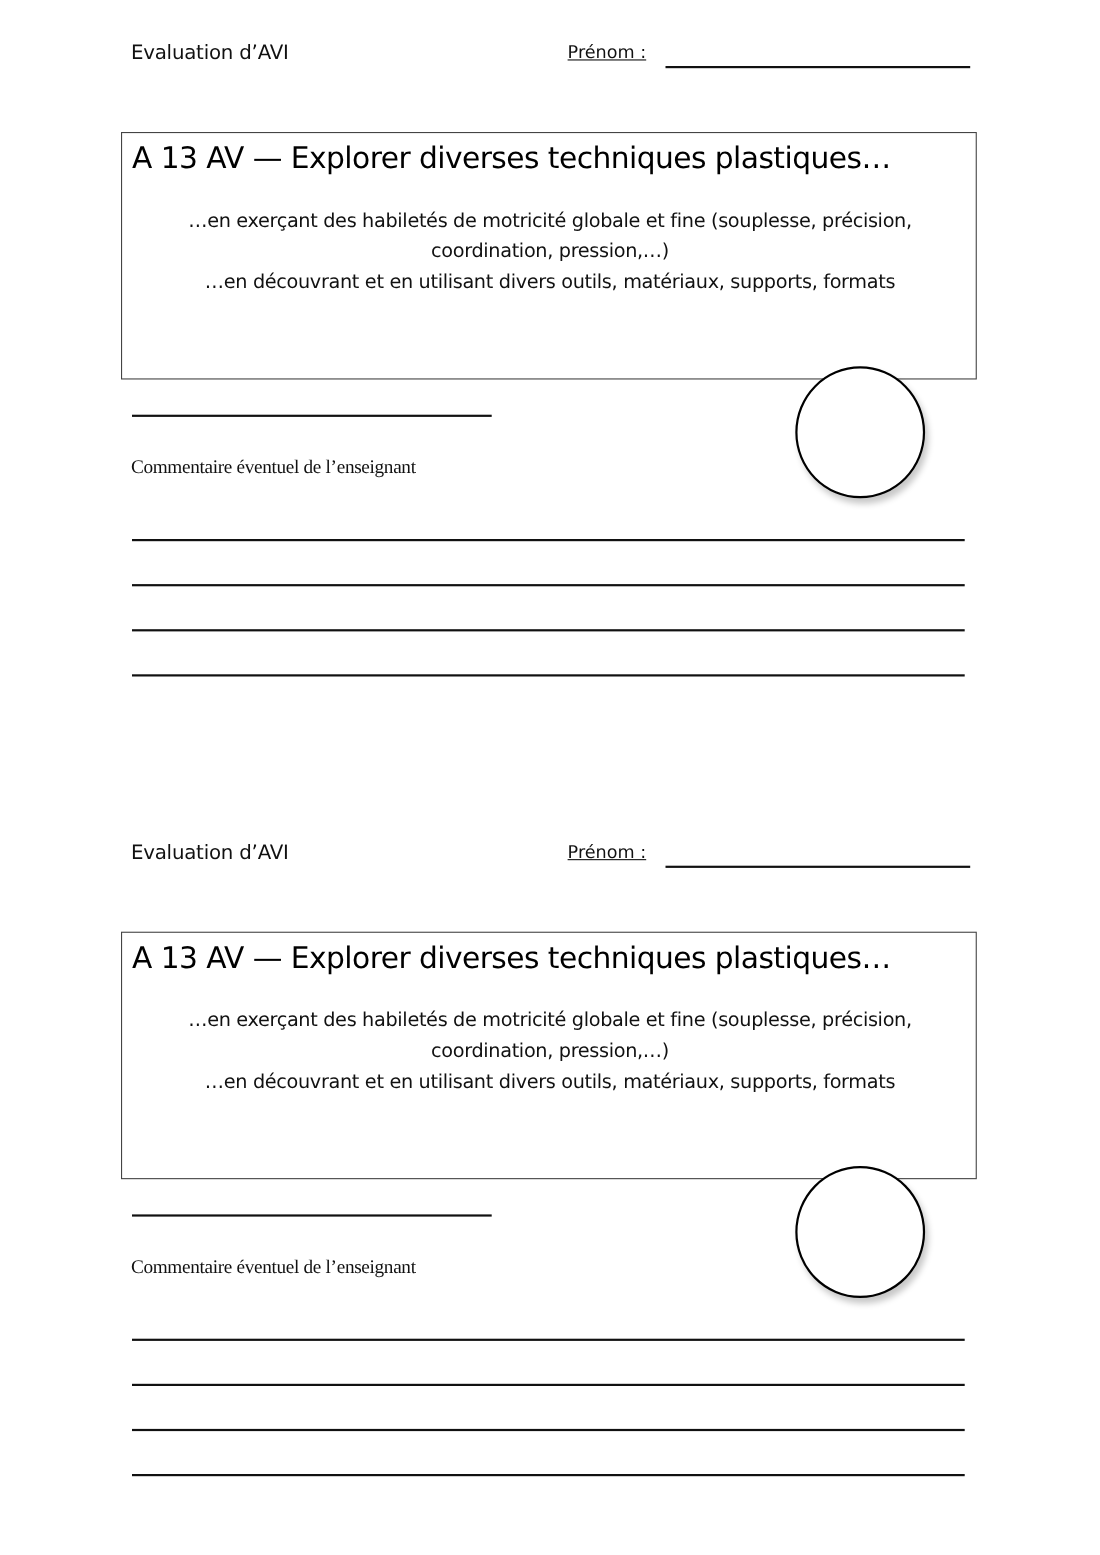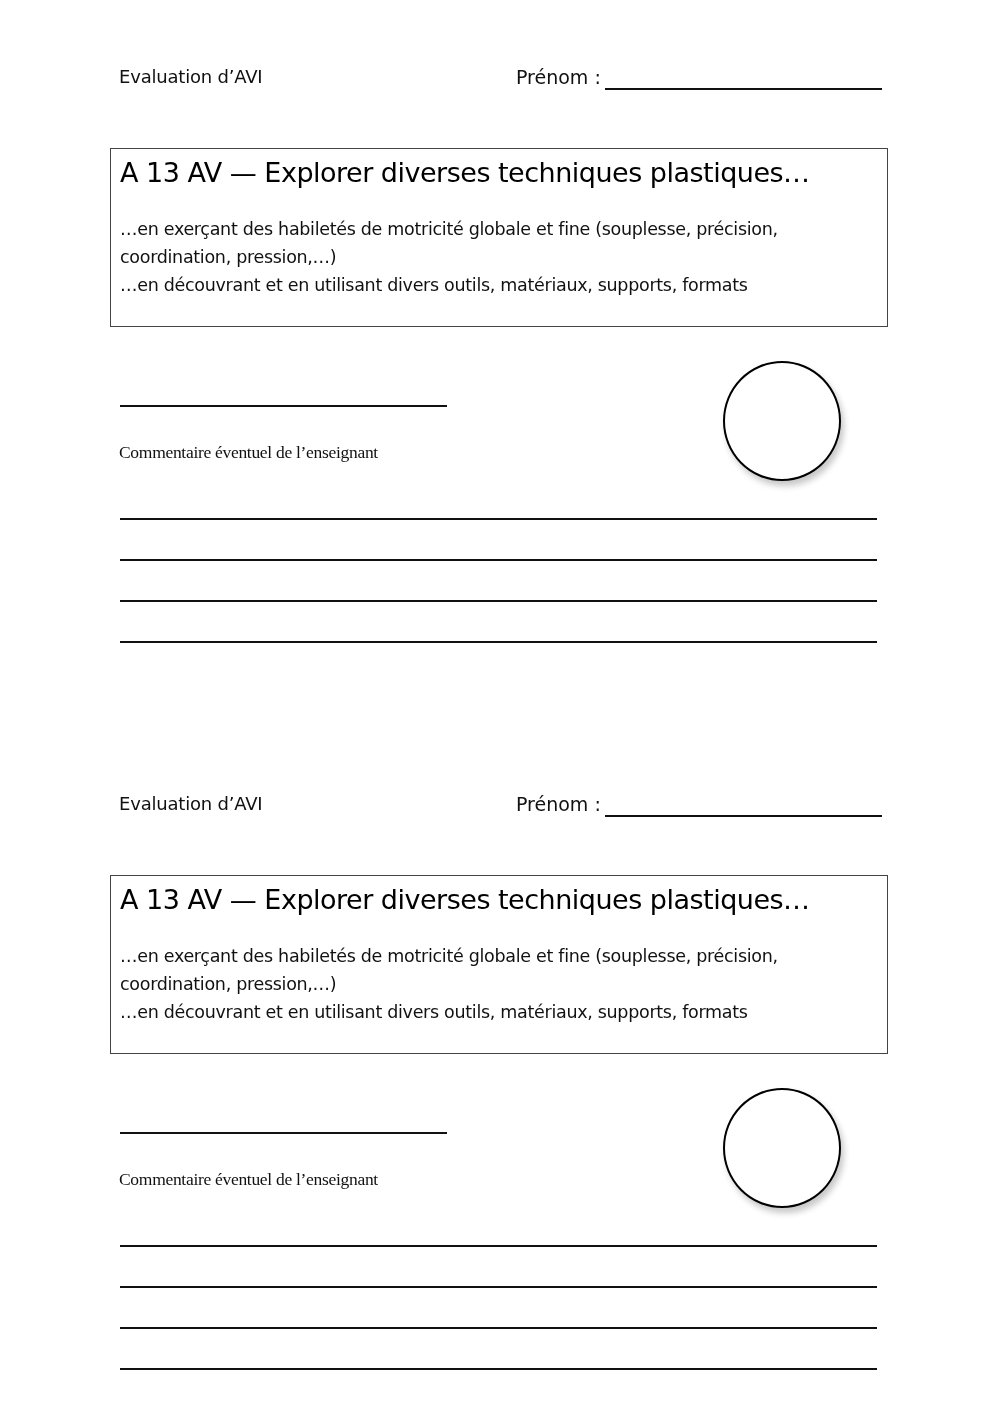--- a/index.html
+++ b/index.html
@@ -13,55 +13,55 @@
       position: relative;
       overflow: hidden;
       font-family: "DejaVu Sans", sans-serif;
       color: #111111;
     }
     .sheet {
       position: absolute;
       left: 0;
       width: 1000px;
       height: 700px;
-      margin-top: 28px;
     }
     .sheet-1 { top: 0; }
     .sheet-2 { top: 727px; }
 
     .hdr-left {
       position: absolute;
       left: 119px;
       top: 38px;
       font-size: 18px;
       letter-spacing: -0.2px;
       white-space: nowrap;
     }
     .hdr-right {
       position: absolute;
       left: 516px;
       top: 38px;
-      font-size: 19px;
+      font-size: 16px;
       white-space: nowrap;
+      text-decoration: underline;
     }
     .name-line {
       position: absolute;
       left: 605px;
       top: 60px;
       width: 277px;
       height: 0;
       border-top: 2px solid #111;
     }
 
     .comp-box {
       position: absolute;
       left: 110px;
       top: 120px;
       width: 778px;
-      height: 179px;
+      height: 225px;
       border: 1.5px solid #444;
       box-sizing: border-box;
     }
     .comp-title {
       position: absolute;
       left: 9px;
       top: 8px;
       font-size: 27px;
       white-space: nowrap;
       letter-spacing: -0.5px;
@@ -69,21 +69,21 @@
     }
     .comp-desc {
       position: absolute;
       left: 9px;
       top: 66px;
       width: 760px;
       font-size: 17.5px;
       line-height: 28px;
       letter-spacing: -0.3px;
     }
-    .comp-desc div { white-space: nowrap; }
+    .comp-desc div { white-space: nowrap; text-align: center; }
 
     .grade-line {
       position: absolute;
       left: 120px;
       top: 377px;
       width: 327px;
       height: 0;
       border-top: 2px solid #111;
     }
     .comment-label {

